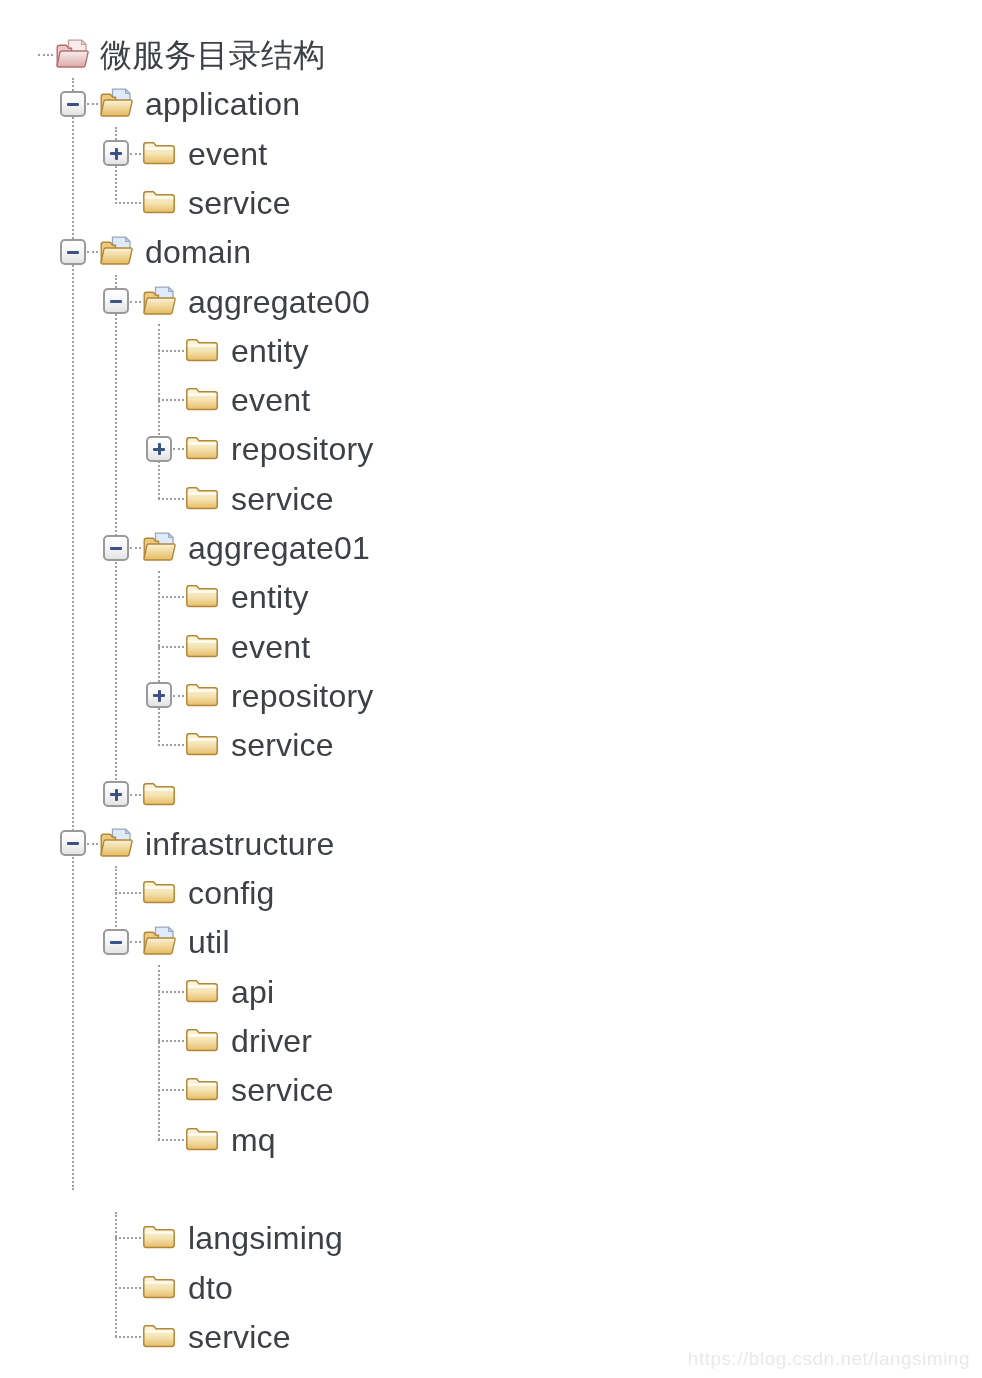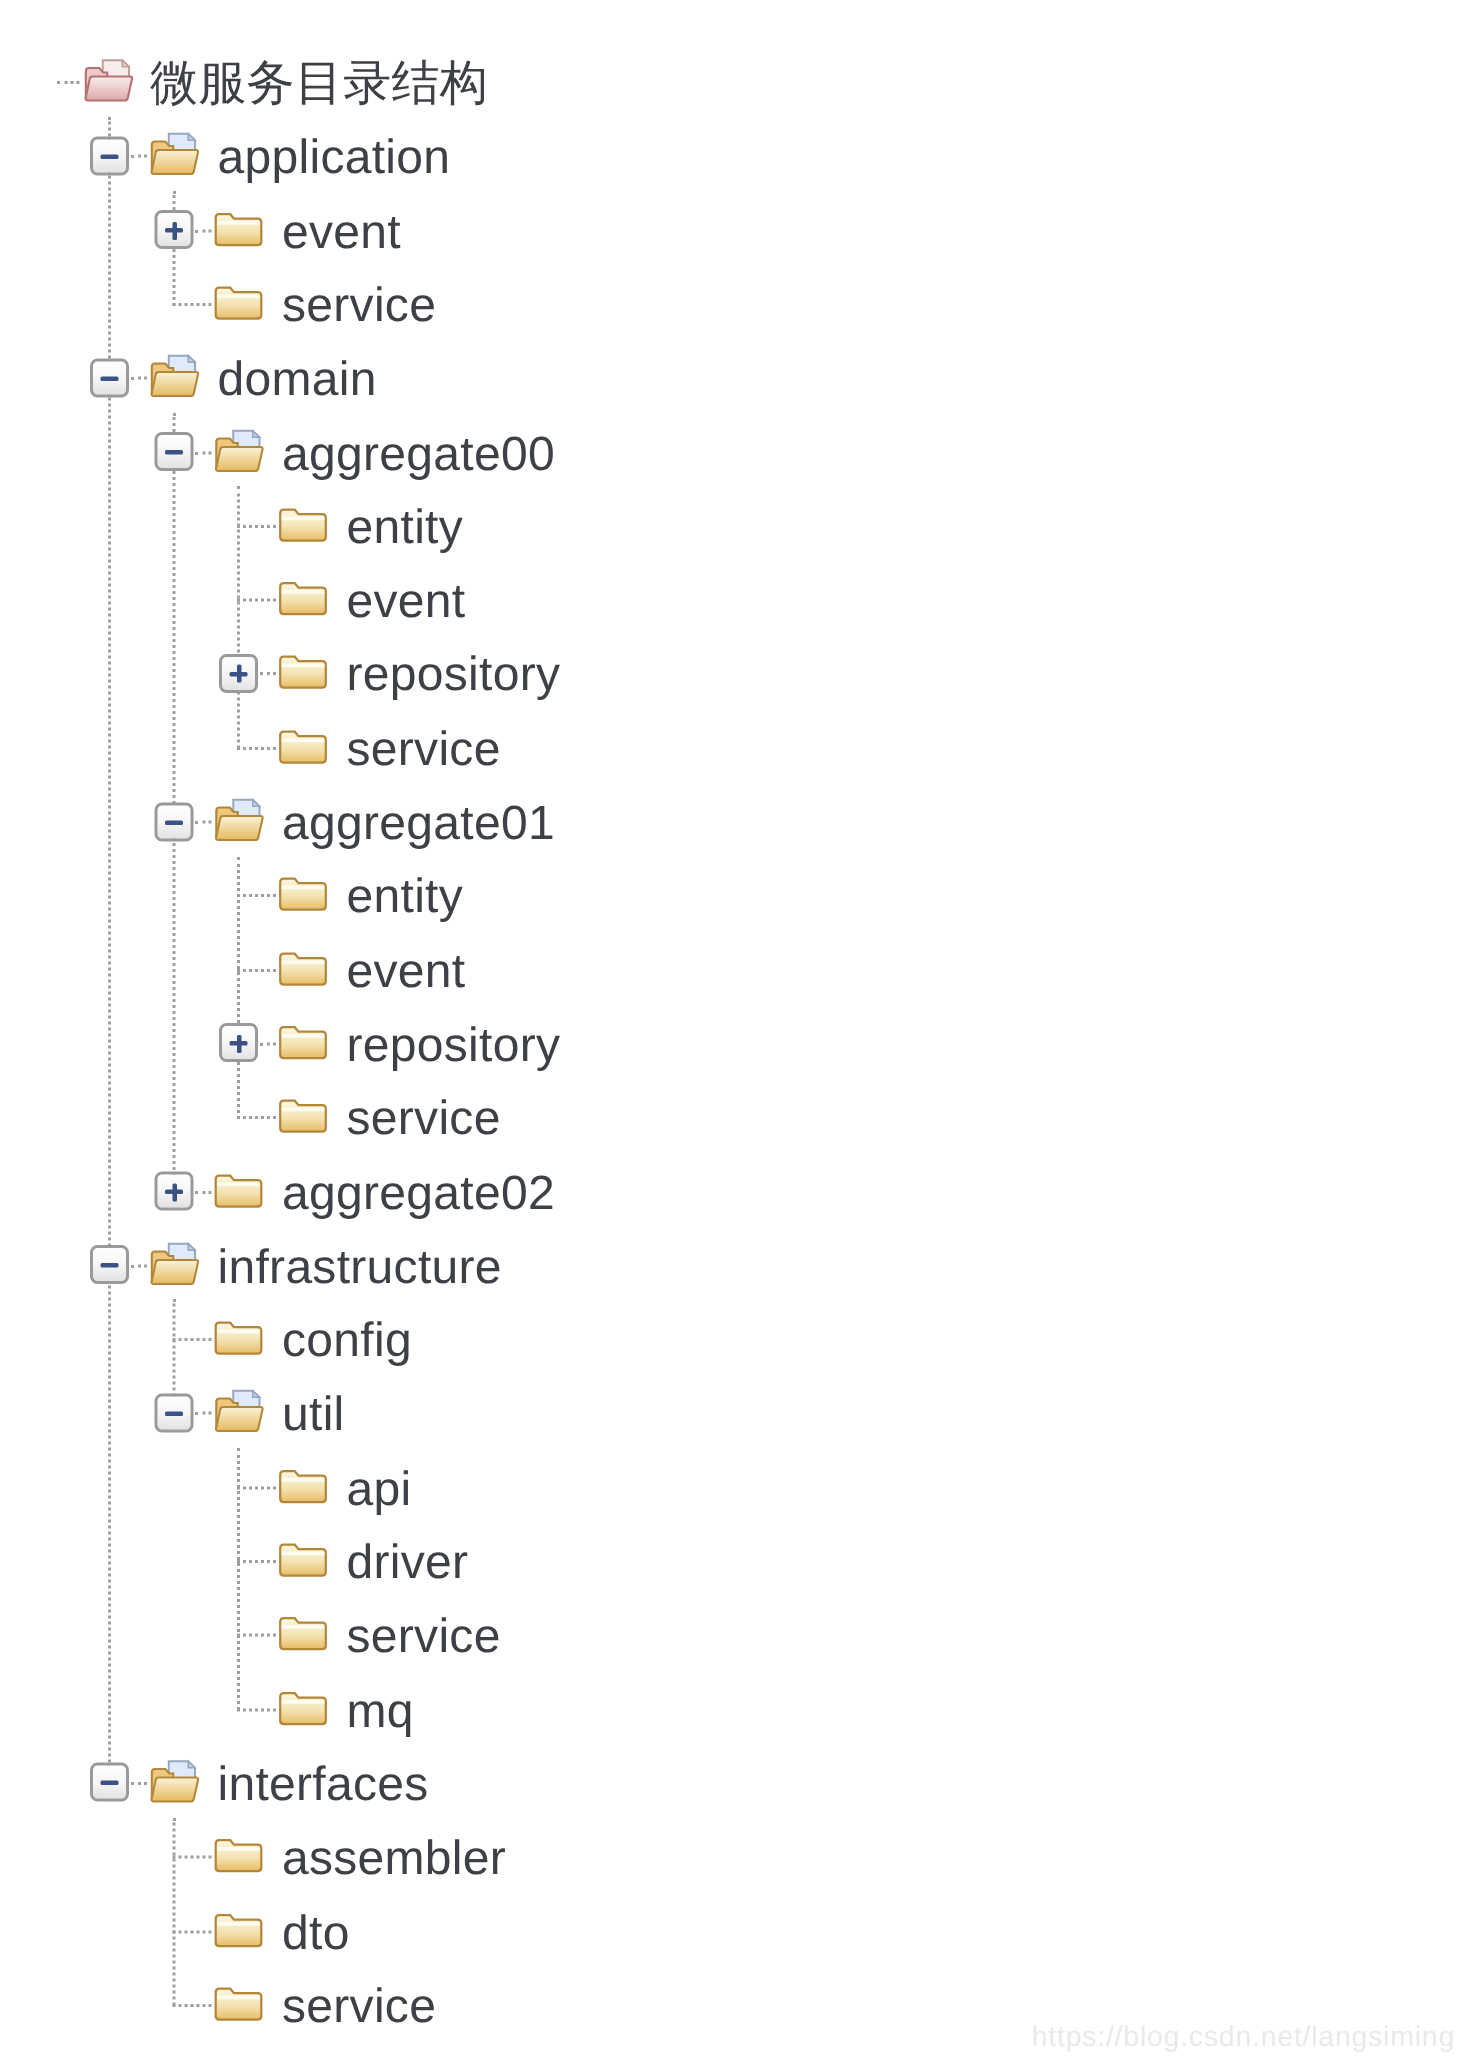--- a/index.html
+++ b/index.html
@@ -305,21 +305,20 @@
 <defs>
             <linearGradient id="g16" x1="0" y1="0" x2="0" y2="1">
               <stop offset="0" stop-color="#fdf8e3"></stop>
               <stop offset="0.55" stop-color="#f4e3b2"></stop>
               <stop offset="1" stop-color="#e7bd66"></stop>
             </linearGradient>
           </defs>
 <path d="M1.8 7.2 Q1.8 4.8 4.2 4.8 H11.5 L14 7.8 H29.8 Q32.2 7.8 32.2 10.2 V23 Q32.2 25.4 29.8 25.4 H4.2 Q1.8 25.4 1.8 23 Z" fill="url(#g16)" stroke="#b3873a" stroke-width="1.5"></path>
 <path d="M2.8 10.6 H31.2" stroke="#fffdf2" stroke-width="2.4" opacity="0.95"></path>
 </svg></div>
-      <div class="label" style="left: 188px;">aggregate02</div>
     </div>
     <div class="row" style="top: 818.8px;">
       <div class="toggle" style="left: 60px; top: 11.5px;">
         <div class="h"></div>
       </div>
       <div class="hstub" style="left: 87px; top: 24px; width: 11px;"></div>
       <div class="icon" style="left: 99px; top: 9px;"><svg width="34" height="30" viewBox="0 0 34 30">
 <path d="M13.5 1.2 H26.5 L31 5.5 V14 H13.5 Z" fill="#dfeafa" stroke="#97a7c1" stroke-width="1.3"></path>
 <path d="M26.5 1.2 V5.5 H31 Z" fill="#bcd0ea" stroke="#97a7c1" stroke-width="1"></path>
 <path d="M2.2 8.5 Q2.2 6.3 4.4 6.3 H11.2 L13.8 9.3 H16.5 V26 H2.2 Z" fill="#ecc97e" stroke="#b3873a" stroke-width="1.4"></path>
@@ -420,53 +419,34 @@
               <stop offset="0" stop-color="#fdf8e3"></stop>
               <stop offset="0.55" stop-color="#f4e3b2"></stop>
               <stop offset="1" stop-color="#e7bd66"></stop>
             </linearGradient>
           </defs>
 <path d="M1.8 7.2 Q1.8 4.8 4.2 4.8 H11.5 L14 7.8 H29.8 Q32.2 7.8 32.2 10.2 V23 Q32.2 25.4 29.8 25.4 H4.2 Q1.8 25.4 1.8 23 Z" fill="url(#g23)" stroke="#b3873a" stroke-width="1.5"></path>
 <path d="M2.8 10.6 H31.2" stroke="#fffdf2" stroke-width="2.4" opacity="0.95"></path>
 </svg></div>
       <div class="label" style="left: 231px;">mq</div>
     </div>
-    <div class="row" style="top: 1163.9px;">
-      <div class="toggle" style="left: 60px; top: 11.5px;">
-        <div class="h"></div>
-      </div>
-      <div class="hstub" style="left: 87px; top: 24px; width: 11px;"></div>
-      <div class="icon" style="left: 99px; top: 9px;"><svg width="34" height="30" viewBox="0 0 34 30">
-<path d="M13.5 1.2 H26.5 L31 5.5 V14 H13.5 Z" fill="#dfeafa" stroke="#97a7c1" stroke-width="1.3"></path>
-<path d="M26.5 1.2 V5.5 H31 Z" fill="#bcd0ea" stroke="#97a7c1" stroke-width="1"></path>
-<path d="M2.2 8.5 Q2.2 6.3 4.4 6.3 H11.2 L13.8 9.3 H16.5 V26 H2.2 Z" fill="#ecc97e" stroke="#b3873a" stroke-width="1.4"></path>
-<defs>
-            <linearGradient id="g24" x1="0" y1="0" x2="0" y2="1">
-              <stop offset="0" stop-color="#faf2d8"></stop>
-              <stop offset="1" stop-color="#e5ba5e"></stop>
-            </linearGradient>
-          </defs>
-<path d="M4.8 13.6 Q5.1 12 6.8 12 H31.6 Q33.4 12 33 13.7 L30.2 26.3 Q29.8 28 28.1 28 H3.6 Q1.8 28 2.1 26.4 Z" fill="url(#g24)" stroke="#b3873a" stroke-width="1.4"></path>
-</svg></div>
-      <div class="label" style="left: 145px;">interfaces</div>
-    </div>
     <div class="row" style="top: 1213.2px;">
       <div class="hstub" style="left: 115px; top: 24px; width: 26px;"></div>
       <div class="icon" style="left: 142px; top: 9px;"><svg width="34" height="28" viewBox="0 0 34 28">
 <defs>
             <linearGradient id="g25" x1="0" y1="0" x2="0" y2="1">
               <stop offset="0" stop-color="#fdf8e3"></stop>
               <stop offset="0.55" stop-color="#f4e3b2"></stop>
               <stop offset="1" stop-color="#e7bd66"></stop>
             </linearGradient>
           </defs>
 <path d="M1.8 7.2 Q1.8 4.8 4.2 4.8 H11.5 L14 7.8 H29.8 Q32.2 7.8 32.2 10.2 V23 Q32.2 25.4 29.8 25.4 H4.2 Q1.8 25.4 1.8 23 Z" fill="url(#g25)" stroke="#b3873a" stroke-width="1.5"></path>
 <path d="M2.8 10.6 H31.2" stroke="#fffdf2" stroke-width="2.4" opacity="0.95"></path>
 </svg></div>
-      <div class="label" style="left: 188px;">assembler</div>
+      <div class="label" style="left: 188px;">langsiming</div>
     </div>
     <div class="row" style="top: 1262.5px;">
       <div class="hstub" style="left: 115px; top: 24px; width: 26px;"></div>
       <div class="icon" style="left: 142px; top: 9px;"><svg width="34" height="28" viewBox="0 0 34 28">
 <defs>
             <linearGradient id="g26" x1="0" y1="0" x2="0" y2="1">
               <stop offset="0" stop-color="#fdf8e3"></stop>
               <stop offset="0.55" stop-color="#f4e3b2"></stop>
               <stop offset="1" stop-color="#e7bd66"></stop>
             </linearGradient>

